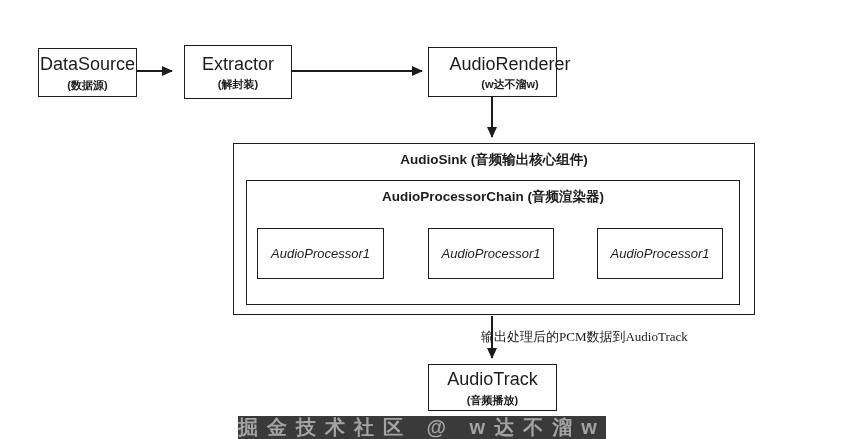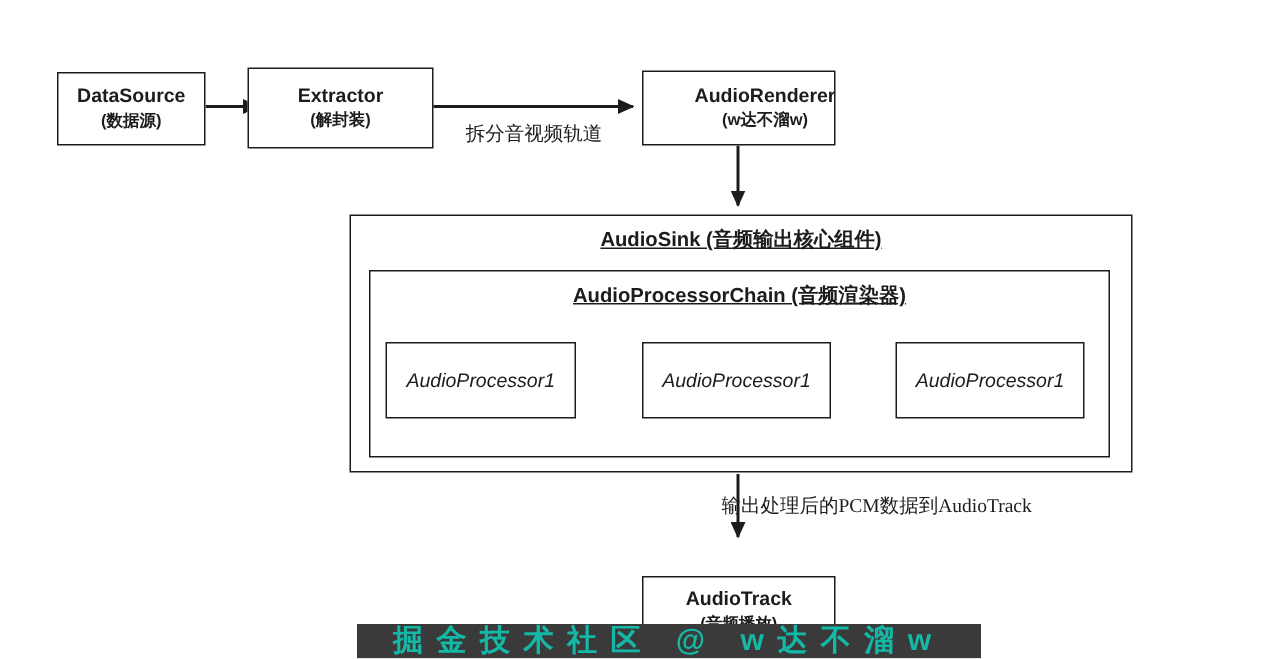--- a/index.html
+++ b/index.html
@@ -21,42 +21,41 @@
     box-sizing: border-box;
     border: 1.5px solid #1c1c1c;
     background: #ffffff;
     display: flex;
     flex-direction: column;
     align-items: center;
     justify-content: center;
     text-align: center;
   }
   .node-title {
-    font-weight: bold;
-    font-size: 13px;
+    font-weight: normal;
+    font-size: 18px;
     line-height: 1.45;
   }
   .node-sub {
     font-weight: bold;
     font-size: 11px;
     line-height: 1.45;
   }
   .container-box {
     position: absolute;
     box-sizing: border-box;
     border: 1.5px solid #1c1c1c;
     background: #ffffff;
   }
   .container-title {
     position: absolute;
     text-align: center;
     font-weight: bold;
     font-size: 13.5px;
     white-space: nowrap;
-    text-decoration: underline;
   }
   .proc {
     position: absolute;
     box-sizing: border-box;
     border: 1.5px solid #1c1c1c;
     background: #ffffff;
     display: flex;
     align-items: center;
     justify-content: center;
     font-size: 13px;
@@ -79,25 +78,25 @@
     height: 439px;
     pointer-events: none;
   }
   .watermark {
     position: absolute;
     left: 238px;
     top: 416px;
     height: 23px;
     line-height: 23px;
     background: #3a3a3a;
-    color: #14b8a6;
+    color: #a3a3a3;
     font-size: 20px;
     font-weight: bold;
     letter-spacing: 9px;
-    padding: 0 24px;
+    padding: 0 0;
     white-space: nowrap;
   }
 </style>
 </head>
 <body>
 
 <div class="page">
 
   <svg class="arrows" viewBox="0 0 858 439" xmlns="http://www.w3.org/2000/svg">
     <defs>
@@ -111,43 +110,42 @@
     <line x1="384" y1="253" x2="422" y2="253" stroke="#1c1c1c" stroke-width="2" marker-end="url(#ah)"></line>
     <line x1="554" y1="253" x2="591" y2="253" stroke="#1c1c1c" stroke-width="2" marker-end="url(#ah)"></line>
     <line x1="492" y1="316" x2="492" y2="358" stroke="#1c1c1c" stroke-width="2" marker-end="url(#ah)"></line>
   </svg>
 
   <div class="node" style="left:38px; top:48px; width:99px; height:49px;">
     <div class="node-title">DataSource</div>
     <div class="node-sub">(数据源)</div>
   </div>
 
-  <div class="node" style="left:165px; top:45px; width:124px; height:54px;text-align:center;">
+  <div class="node" style="left:184px; top:45px; width:108px; height:54px;text-align:center;">
     <div class="node-title">Extractor</div>
     <div class="node-sub">(解封装)</div>
   </div>
 
   <div class="node" style="left:428px; top:47px; width:129px; height:50px;padding-left:35px;">
     <div class="node-title">AudioRenderer</div>
     <div class="node-sub">(w达不溜w)</div>
   </div>
 
-  <div class="edge-label centered" style="left:286px; top:80px; width:140px;">拆分音视频轨道</div>
   <div class="edge-label" style="left:481px; top:328px;font-family:Liberation Serif, serif;">输出处理后的PCM数据到AudioTrack</div>
 
   <div class="container-box" style="left:233px; top:143px; width:522px; height:172px;"></div>
   <div class="container-title" style="left:233px; top:151px; width:522px;">AudioSink (音频输出核心组件)</div>
 
   <div class="container-box" style="left:246px; top:180px; width:494px; height:125px;"></div>
   <div class="container-title" style="left:246px; top:188px; width:494px;">AudioProcessorChain (音频渲染器)</div>
 
   <div class="proc" style="left:257px; top:228px; width:127px; height:51px;">AudioProcessor1</div>
   <div class="proc" style="left:428px; top:228px; width:126px; height:51px;">AudioProcessor1</div>
   <div class="proc" style="left:597px; top:228px; width:126px; height:51px;">AudioProcessor1</div>
 
-  <div class="node" style="left:428px; top:384px; width:129px; height:47px;align-items:center;">
+  <div class="node" style="left:428px; top:364px; width:129px; height:47px;align-items:center;">
     <div class="node-title">AudioTrack</div>
     <div class="node-sub">(音频播放)</div>
   </div>
 
   <div class="watermark">掘金技术社区 @ w达不溜w</div>
 
 </div>
 
 </body></html>

